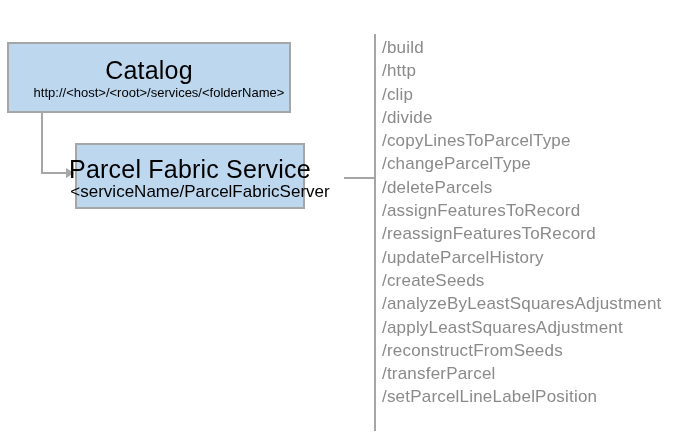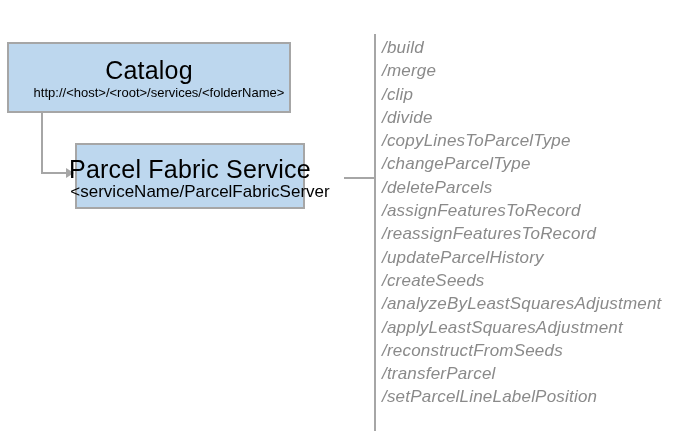--- a/index.html
+++ b/index.html
@@ -56,21 +56,21 @@
     position:absolute;left:374px;top:34px;width:2px;height:397px;
     background:var(--separator);
   }
 
   .endpoints{
     position:absolute;left:382px;top:36px;margin:0;padding:0;list-style:none;
   }
   .endpoints li{
     color:var(--endpoint-text);
     font-size:17px;line-height:23.3px;height:23.3px;
-    white-space:nowrap;letter-spacing:0.2px;font-style:italic;
+    white-space:nowrap;letter-spacing:0.2px;
   }
 </style>
 </head>
 <body>
 
 <div class="canvas">
 
   <div class="node node-catalog">
     <div class="node-title">Catalog</div>
     <div class="node-subtitle">http://&lt;host&gt;/&lt;root&gt;/services/&lt;folderName&gt;</div>
@@ -86,21 +86,21 @@
   </div>
 
   <div class="conn conn-service-h"></div>
 
   <div class="separator"></div>
 
   <ul class="endpoints">
 
       <li>/build</li>
 
-      <li>/merge</li>
+      <li>/http</li>
 
       <li>/clip</li>
 
       <li>/divide</li>
 
       <li>/copyLinesToParcelType</li>
 
       <li>/changeParcelType</li>
 
 

